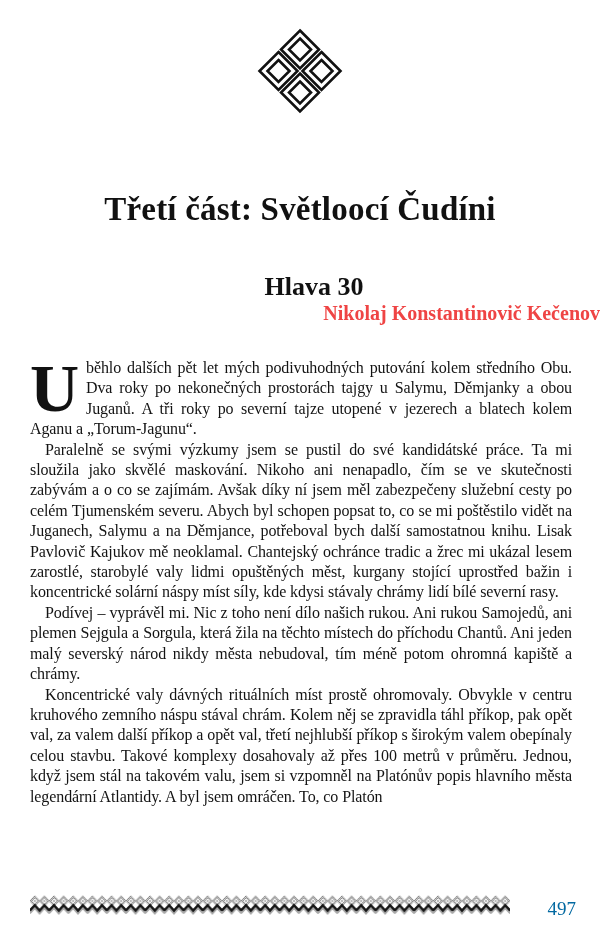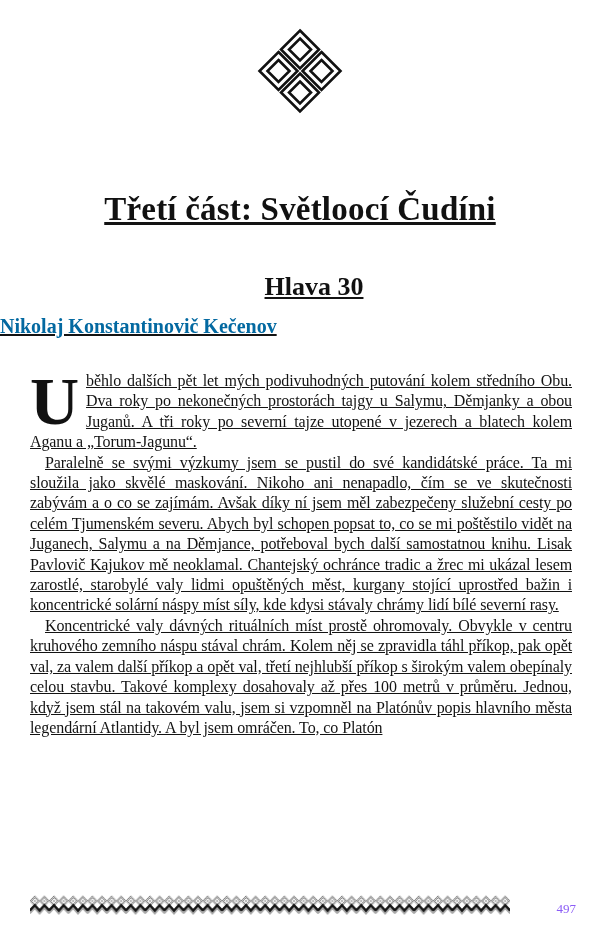--- a/index.html
+++ b/index.html
@@ -4,21 +4,21 @@
 <style>
   * { margin: 0; padding: 0; box-sizing: border-box; }
   html, body { width: 600px; height: 947px; }
   body {
     background: #ffffff;
     color: #131313;
     font-family: "Liberation Serif", "DejaVu Serif", serif;
     overflow: hidden;
     position: relative;
   }
-  .page { width: 600px; height: 898px; position: relative; text-decoration: underline; }
+  .page { width: 600px; height: 898px; position: relative; }
 
   .ornament-wrap {
     display: flex;
     justify-content: center;
     padding-top: 28px;
   }
 
   .part-title {
     text-align: center;
     font-size: 33px;
@@ -29,25 +29,24 @@
   }
   .chapter-title {
     text-align: center;
     font-size: 26px;
     font-weight: 700;
     margin-top: 44px;
     color: #111;
     padding-left: 28px;
   }
   .chapter-subtitle {
-    text-align: left;
+    text-align: right;
     font-size: 20px;
     font-weight: 700;
-    margin-top: 13px;
-    color: #0369a1;
+    color: #ef4444;
   }
 
   .body-text {
     margin: 33px 28px 0 30px;
     font-size: 16px;
     line-height: 20.4px;
     text-align: justify;
     letter-spacing: -0.1px;
   }
   .para { margin: 0; }
@@ -65,22 +64,22 @@
     position: absolute;
     left: 30px;
     right: 24px;
     top: 894px;
     display: flex;
     align-items: flex-start;
     justify-content: space-between;
   }
   .footer-border-wrap { flex: 0 0 auto; }
   .page-number {
-    font-size: 13px;
-    color: #8b5cf6;
+    font-size: 19px;
+    color: #0369a1;
     line-height: 26px;
     padding-top: 2px;
   }
 </style>
 </head>
 <body>
 
 <div class="page">
 
   <div class="ornament-wrap">
@@ -104,20 +103,21 @@
 
   <h1 class="part-title">Třetí část: Světloocí Čudíni</h1>
 
   <h2 class="chapter-title">Hlava 30</h2>
 
   <h3 class="chapter-subtitle">Nikolaj Konstantinovič Kečenov</h3>
 
   <div class="body-text">
     <p class="para"><span class="dropcap">U</span><span>běhlo dalších pět let mých podivuhodných putování kolem středního Obu. Dva roky po nekonečných prostorách tajgy u Salymu, Děmjanky a obou Juganů. A tři roky po severní tajze utopené v jezerech a blatech kolem Aganu a „Torum-Jagunu“.</span></p>
     <p class="para indent">Paralelně se svými výzkumy jsem se pustil do své kandidátské práce. Ta mi sloužila jako skvělé maskování. Nikoho ani nenapadlo, čím se ve skutečnosti zabývám a o co se zajímám. Avšak díky ní jsem měl zabezpečeny služební cesty po celém Tjumenském severu. Abych byl schopen popsat to, co se mi poštěstilo vidět na Juganech, Salymu a na Děmjance, potřeboval bych další samostatnou knihu. Lisak Pavlovič Kajukov mě neoklamal. Chantejský ochránce tradic a žrec mi ukázal lesem zarostlé, starobylé valy lidmi opuštěných měst, kurgany stojící uprostřed bažin i koncentrické solární náspy míst síly, kde kdysi stávaly chrámy lidí bílé severní rasy.</p>
+    <p class="para indent">Podívej – vyprávěl mi. Nic z toho není dílo našich rukou. Ani rukou Samojedů, ani plemen Sejgula a Sorgula, která žila na těchto místech do příchodu Chantů. Ani jeden malý severský národ nikdy města nebudoval, tím méně potom ohromná kapiště a chrámy.</p>
     <p class="para indent">Koncentrické valy dávných rituálních míst prostě ohromovaly. Obvykle v centru kruhového zemního náspu stával chrám. Kolem něj se zpravidla táhl příkop, pak opět val, za valem další příkop a opět val, třetí nejhlubší příkop s širokým valem obepínaly celou stavbu. Takové komplexy dosahovaly až přes 100 metrů v průměru. Jednou, když jsem stál na takovém valu, jsem si vzpomněl na Platónův popis hlavního města legendární Atlantidy. A byl jsem omráčen. To, co Platón</p>
   </div>
 
   <div class="footer">
     <div class="footer-border-wrap">
       <svg width="480" height="26" viewBox="0 0 480 26">
         <defs>
           <pattern id="checker" width="2" height="2" patternUnits="userSpaceOnUse">
             <rect width="2" height="2" fill="#d9d9d9"></rect>
             <rect width="1" height="1" fill="#7a7a7a"></rect>

